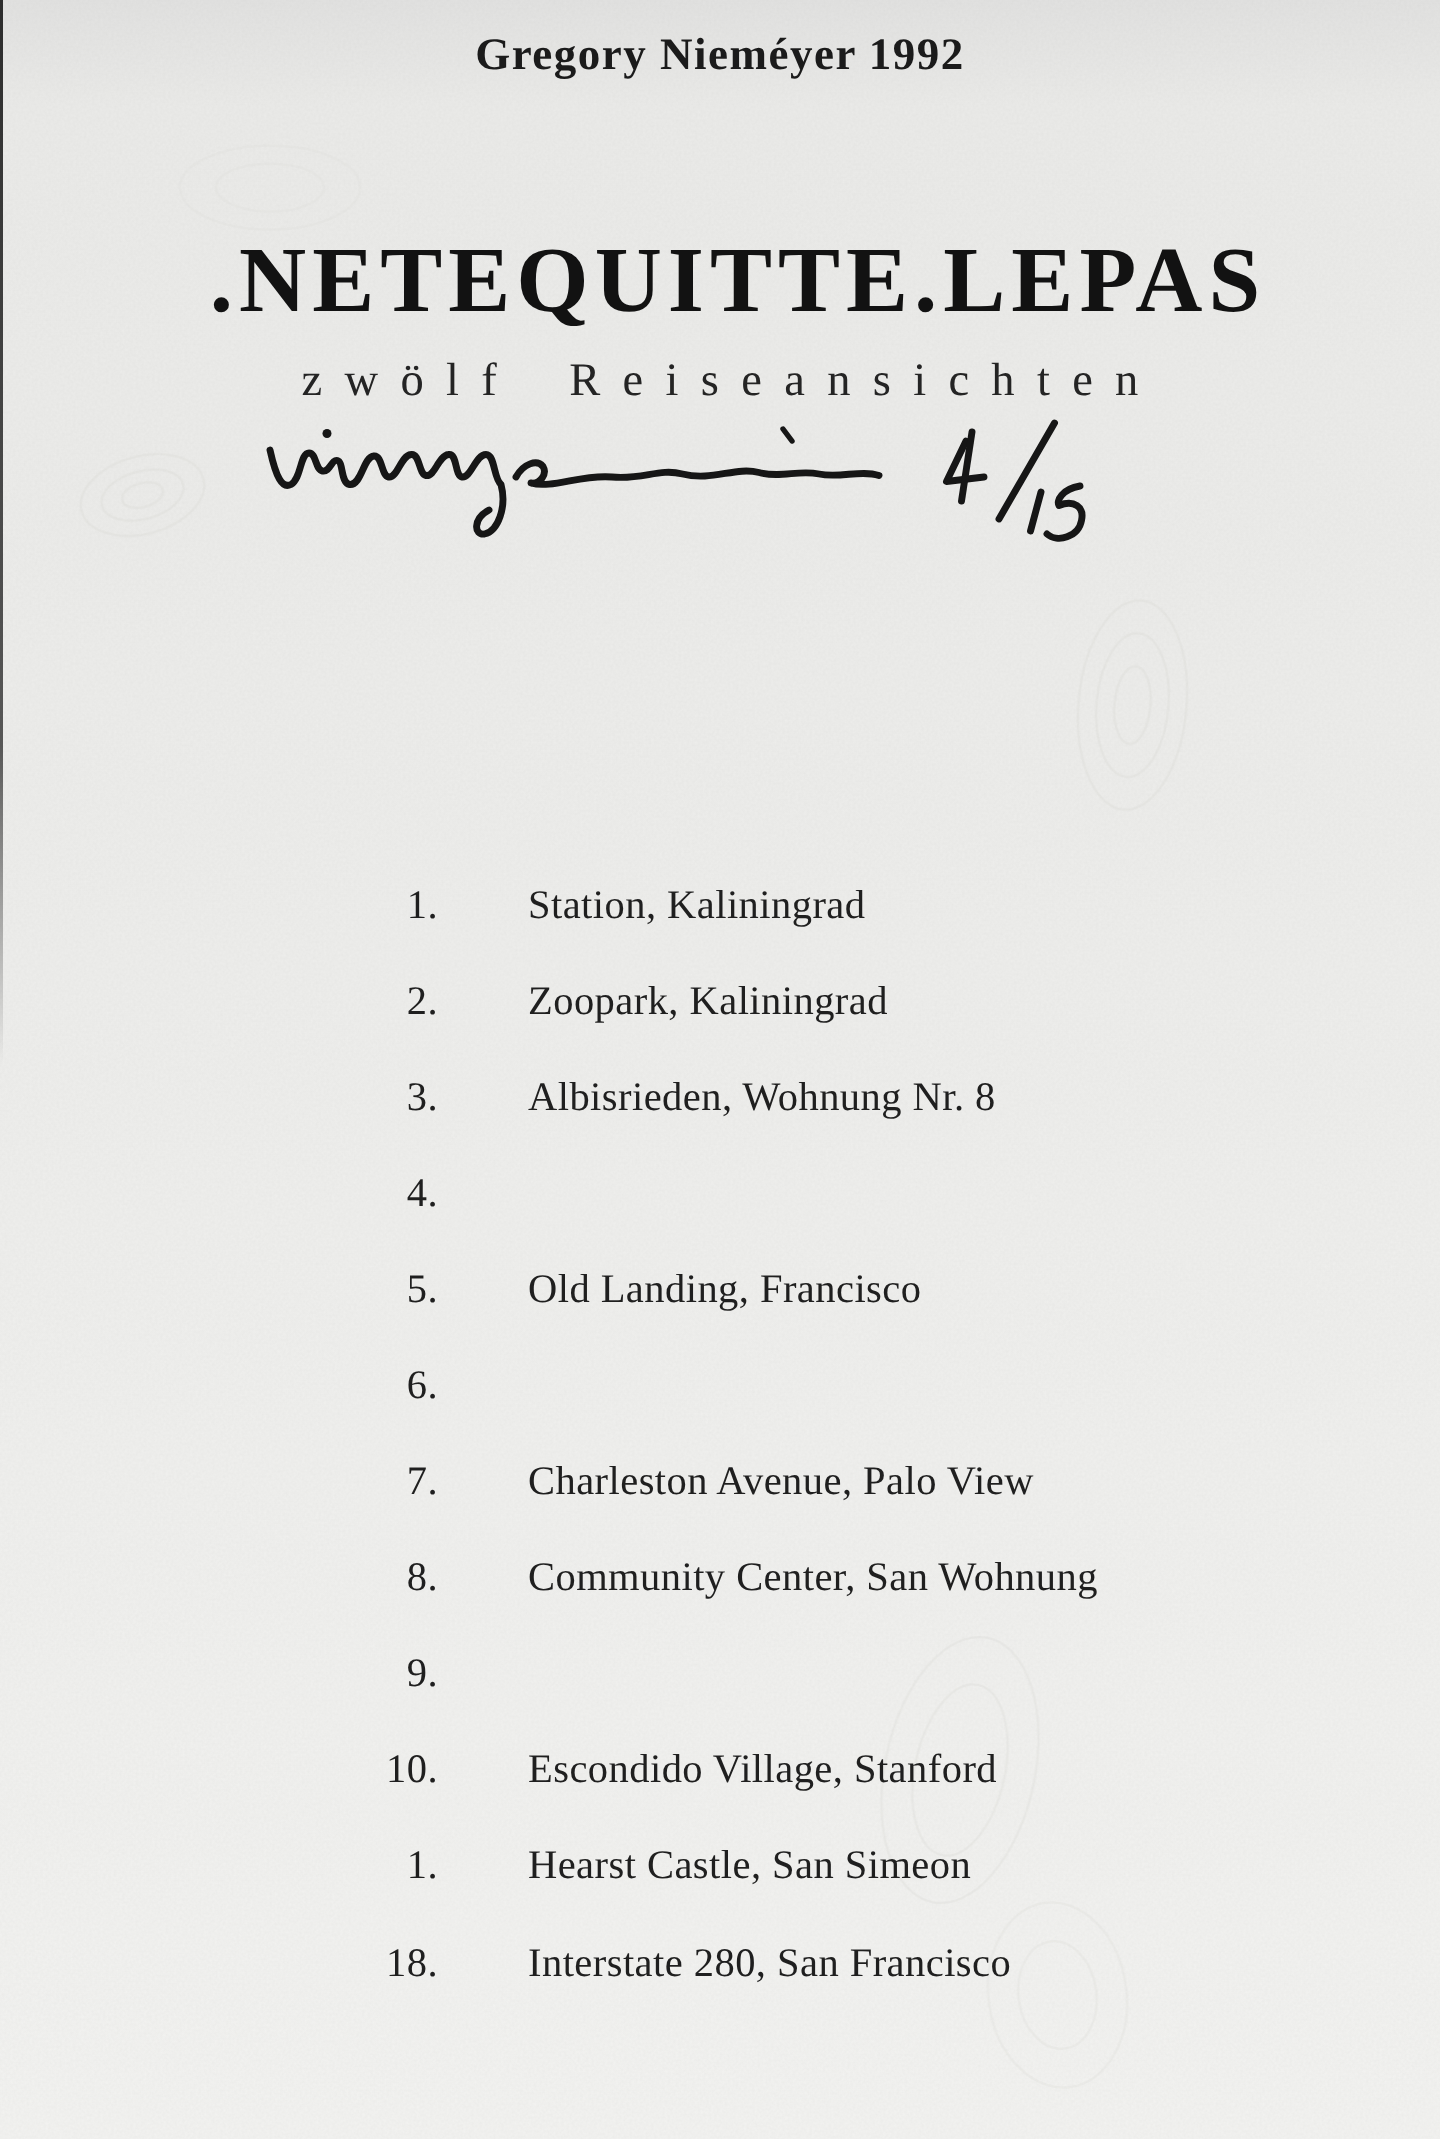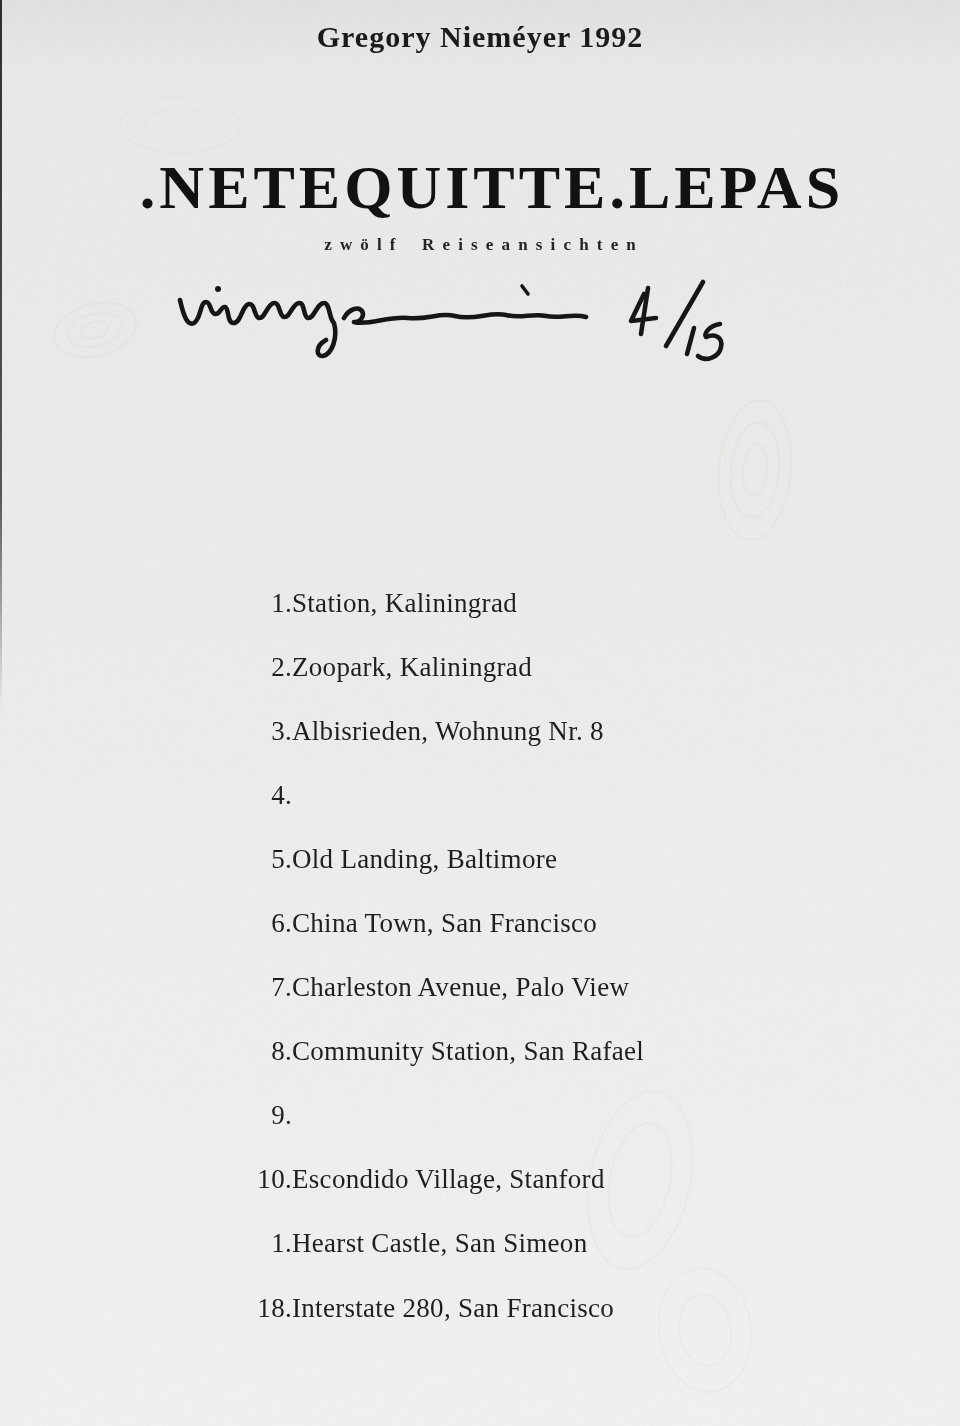--- a/index.html
+++ b/index.html
@@ -51,27 +51,26 @@
     letter-spacing: 4px;
     color: #121212;
     white-space: nowrap;
   }
   .doc-subtitle {
     position: absolute;
     top: 235px;
     left: 0;
     width: 100%;
     text-align: center;
-    font-size: 17px;
+    font-size: 31px;
     letter-spacing: 0.48em;
     word-spacing: 0.35em;
     color: #242424;
     text-indent: 0.48em; 
     white-space: nowrap;
-    font-weight: bold;
   }
   .signature {
     position: absolute;
     left: 172px;
     top: 276px;
     width: 590px;
     height: 100px;
   }
   .works-list {
     position: absolute;
@@ -89,20 +88,21 @@
     font-size: 27px;
     letter-spacing: 0.3px;
     color: #1f1f1f;
   }
   .works-num {
     width: 60px;
     text-align: right;
     flex: none;
   }
   .works-label {
+    margin-left: 60px;
     white-space: nowrap;
   }
 </style>
 </head>
 <body>
 
 <div class="page">
 
   <svg class="texture" width="960" height="1426" viewBox="0 0 960 1426" aria-hidden="true">
     <defs>
@@ -198,33 +198,32 @@
     </li>
     <li class="works-row">
       <span class="works-num">3.</span>
       <span class="works-label">Albisrieden, Wohnung Nr. 8</span>
     </li>
     <li class="works-row">
       <span class="works-num">4.</span>
     </li>
     <li class="works-row">
       <span class="works-num">5.</span>
-      <span class="works-label">Old Landing, Baltimore</span>
+      <span class="works-label">Old Landing, Francisco</span>
     </li>
     <li class="works-row">
       <span class="works-num">6.</span>
-      <span class="works-label">China Town, San Francisco</span>
     </li>
     <li class="works-row">
       <span class="works-num">7.</span>
       <span class="works-label">Charleston Avenue, Palo View</span>
     </li>
     <li class="works-row">
       <span class="works-num">8.</span>
-      <span class="works-label">Community Station, San Rafael</span>
+      <span class="works-label">Community Center, San Wohnung</span>
     </li>
     <li class="works-row">
       <span class="works-num">9.</span>
     </li>
     <li class="works-row">
       <span class="works-num">10.</span>
       <span class="works-label">Escondido Village, Stanford</span>
     </li>
     <li class="works-row">
       <span class="works-num">1.</span>

